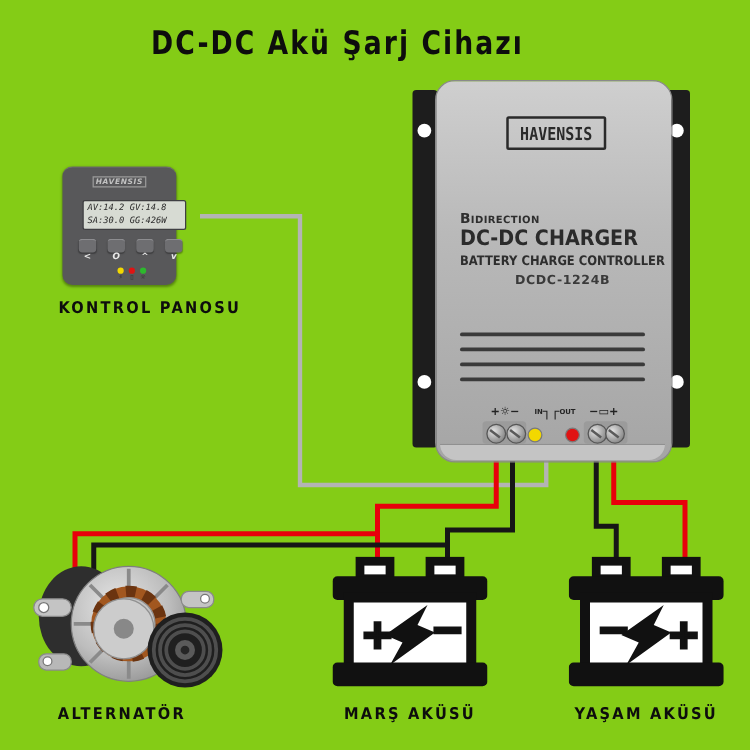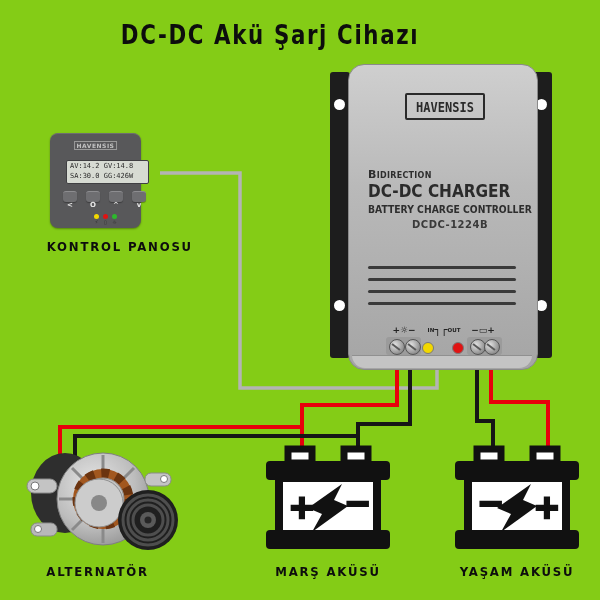--- a/index.html
+++ b/index.html
@@ -9,21 +9,21 @@
   
   .title{position:absolute;left:70px;top:20px;width:400px;text-align:center;
          font-weight:900;font-size:26px;letter-spacing:2px;color:#0d0d0d;
          transform:scaleX(.82);transform-origin:center;white-space:nowrap;}
 
   
   #wires{position:absolute;left:0;top:0;pointer-events:none;}
 
   
   .panel{position:absolute;left:50px;top:133px;width:91px;height:94px;background:#58585a;
-         border-radius:8px;border-top:1px solid #6e6e70;box-shadow:0 1px 2px rgba(0,0,0,.35);}
+         border-radius:8px;border-top:1px solid #6e6e70;box-shadow:0 1px 2px rgba(0,0,0,.35);font-style:italic;}
   .panel-logo{position:absolute;left:50%;top:7px;transform:translateX(-50%);
          font-size:6px;font-weight:bold;color:#c2c2c2;border:1px solid #9a9a9a;
          line-height:7px;padding:0 2px;letter-spacing:.5px;white-space:nowrap;}
   .lcd{position:absolute;left:16px;top:26px;width:81px;height:22px;background:#d7dbd3;
          border:1px solid #3f3f42;border-radius:2px;overflow:hidden;}
   .lcd div{font-family:"DejaVu Sans Mono",monospace;font-size:7px;line-height:10px;
          color:#2c2c2c;padding-left:3px;white-space:pre;}
   .pbtn{position:absolute;top:57px;width:14px;height:10px;background:#6e6e71;border-radius:3px;
          border-top:1px solid #8d8d90;box-shadow:0 1px 1px rgba(0,0,0,.3);}
   .pglyph{position:absolute;top:67px;width:14px;text-align:center;color:#e8e8e8;

